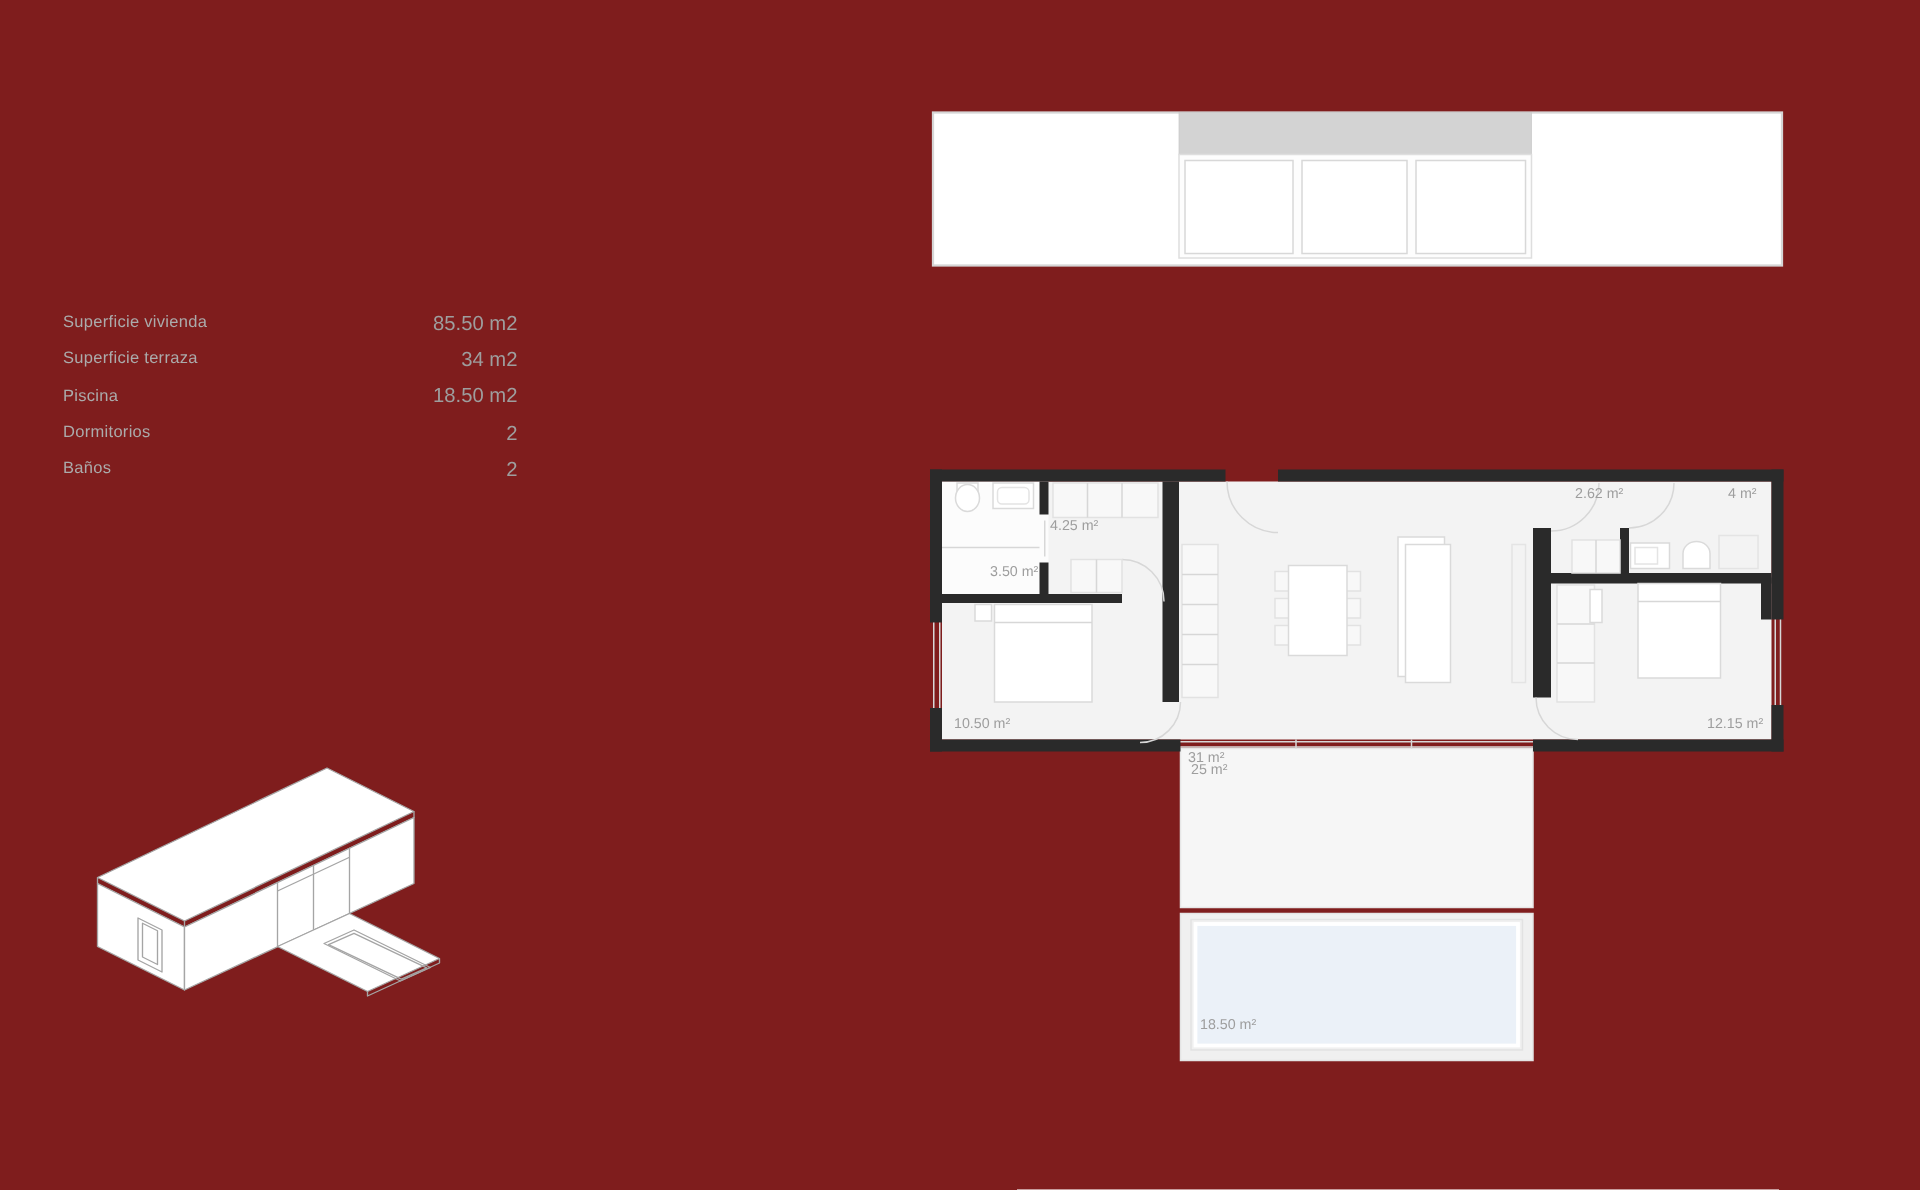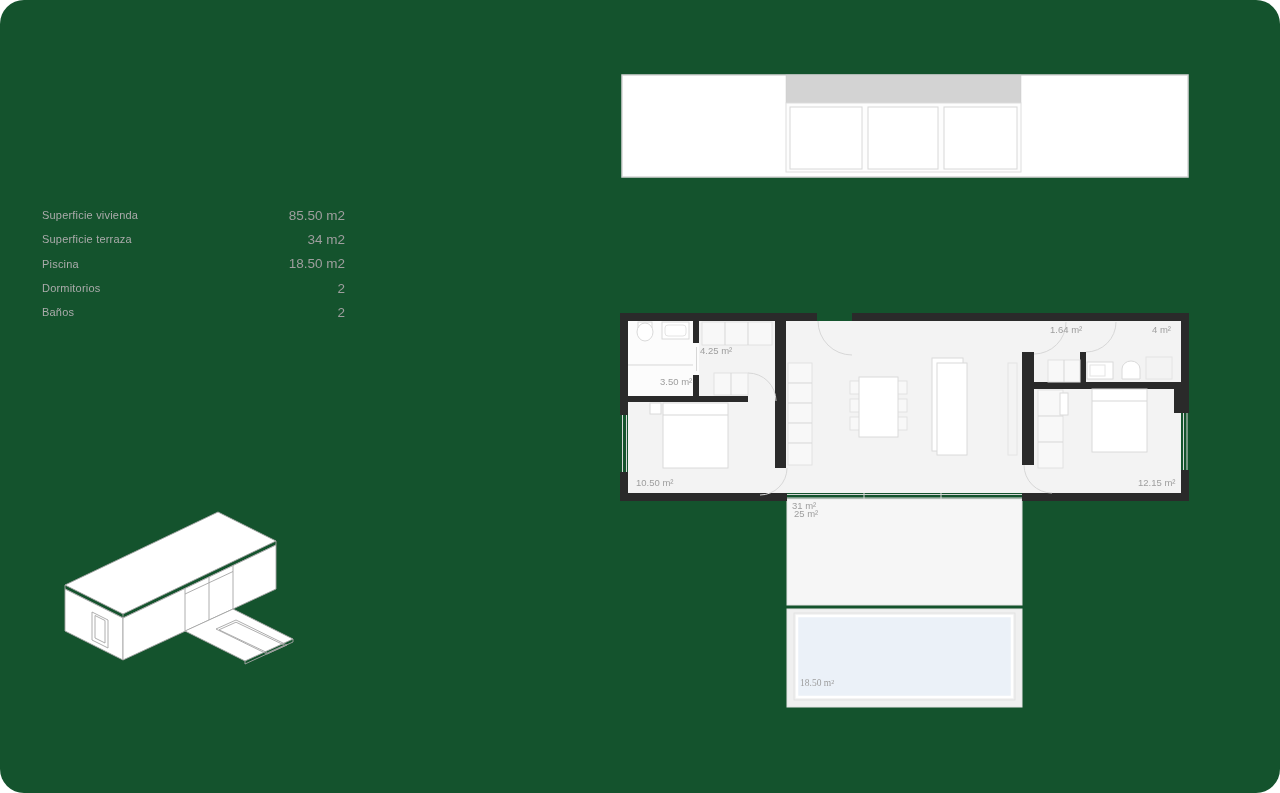--- a/index.html
+++ b/index.html
@@ -1,17 +1,17 @@
 <!DOCTYPE html>
 <html style="--wall: #2a2a2a; --floor: #f3f3f3; --floor-white: #fcfcfc; --pool-water: #ebf1f8; --elev-band: #d3d3d3; --muted: #ababab; --muted2: #9e9e9e; --line: #d7d7d7; --furn-stroke: #dadada;"><head>
 <meta charset="utf-8">
 <style>
   html,body{margin:0;padding:0;background:#ffffff;}
-  #page{position:relative;width:1280px;height:793px;background:#14532d;overflow:hidden;
-        font-family:"Liberation Sans", sans-serif;border-radius:24px;}
+  #page{position:relative;width:1280px;height:793px;background:#7f1d1d;overflow:hidden;
+        font-family:"Liberation Sans", sans-serif;}
   
   .specs{position:absolute;left:42px;top:203px;width:303px;}
   .spec-row{display:flex;justify-content:space-between;align-items:center;height:24.3px;}
   .spec-label{font-size:11px;color:var(--muted);letter-spacing:.2px;}
   .spec-value{font-size:13.5px;color:var(--muted2);text-align:right;}
   
   .plan-label{position:absolute;font-size:9.5px;color:var(--muted2);white-space:nowrap;}
   svg{position:absolute;left:0;top:0;}
   .wall{fill:var(--wall);}
   .floor{fill:var(--floor);}
@@ -202,19 +202,19 @@
       <path class="iso-line" d="M245,661 L245,664 L293,642 L293,639"></path>
       <path class="iso-line" d="M216,629 L236,620 L287,645 L267,654 Z"></path>
       <path class="iso-line" d="M219,629.8 L236,622.2 L284.5,645.2 L267.5,652.8 Z"></path>
     </g>
   </svg>
 
   <div class="plan-label" style="left:700px;top:345px;">4.25 m²</div>
   <div class="plan-label" style="left:660px;top:376px;">3.50 m²</div>
   <div class="plan-label" style="left:636px;top:477px;">10.50 m²</div>
   <div class="plan-label" style="left:792px;top:500px;">31 m²</div>
-  <div class="plan-label" style="left:1050px;top:324px;">1.64 m²</div>
+  <div class="plan-label" style="left:1050px;top:324px;">2.62 m²</div>
   <div class="plan-label" style="left:1152px;top:324px;">4 m²</div>
   <div class="plan-label" style="left:1138px;top:477px;">12.15 m²</div>
   <div class="plan-label" style="left:794px;top:508px;">25 m²</div>
-  <div class="plan-label" style="left:800px;top:678px;font-family:Liberation Serif, serif;">18.50 m²</div>
+  <div class="plan-label" style="left:800px;top:678px;">18.50 m²</div>
 
 </div>
 
 </body></html>

